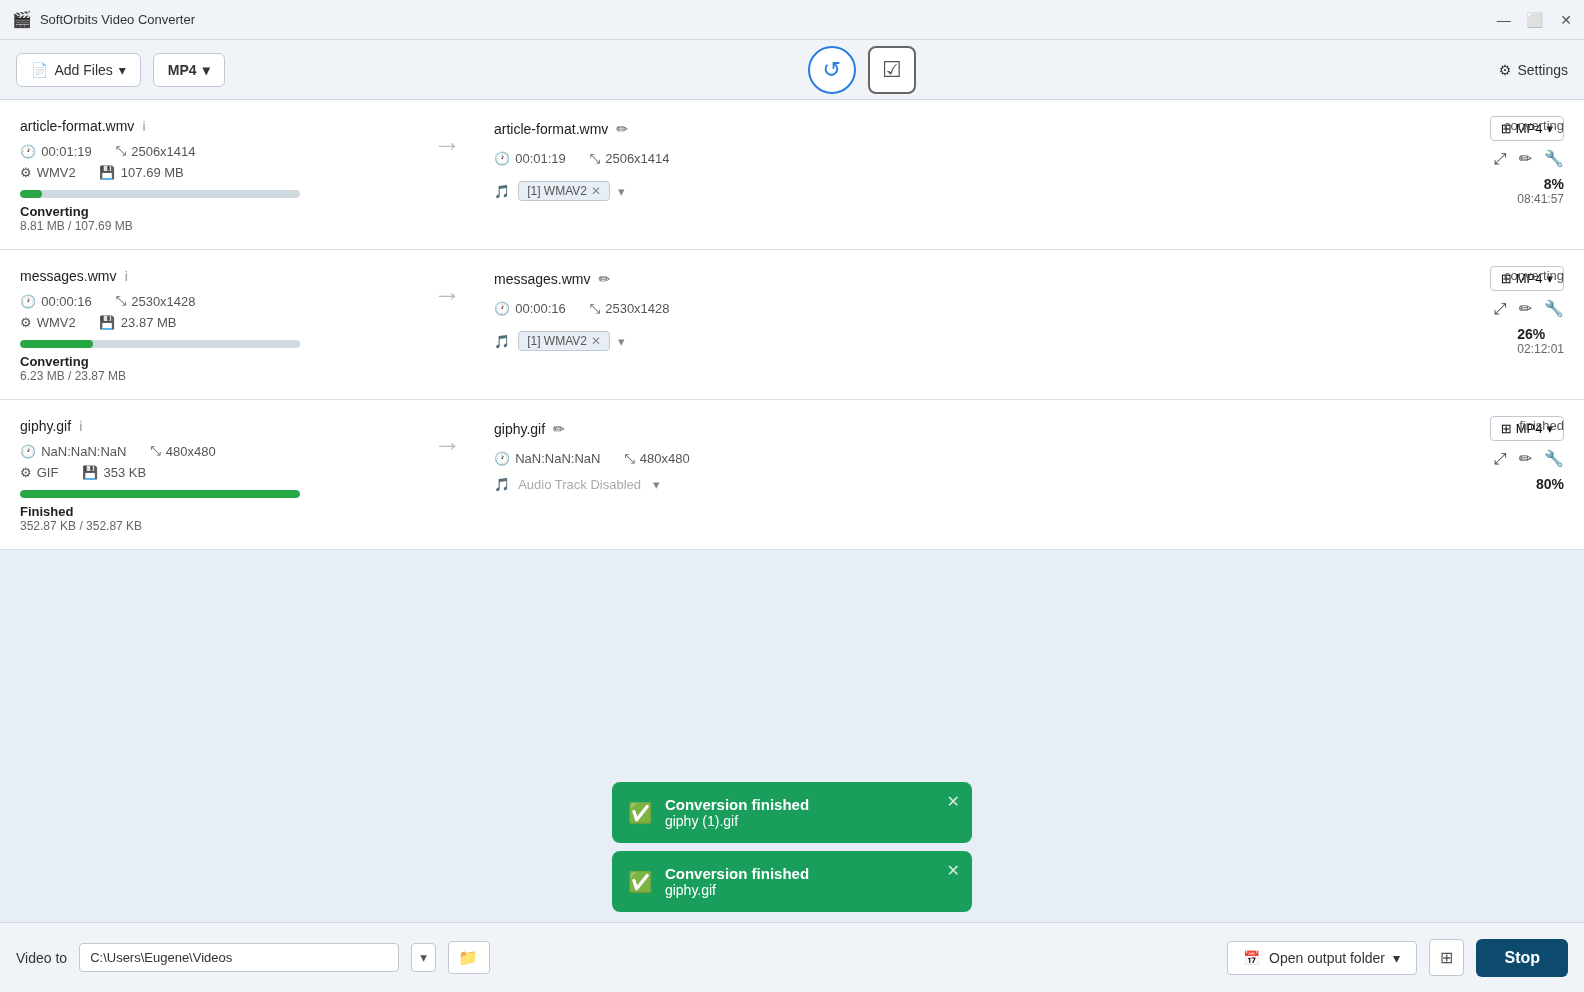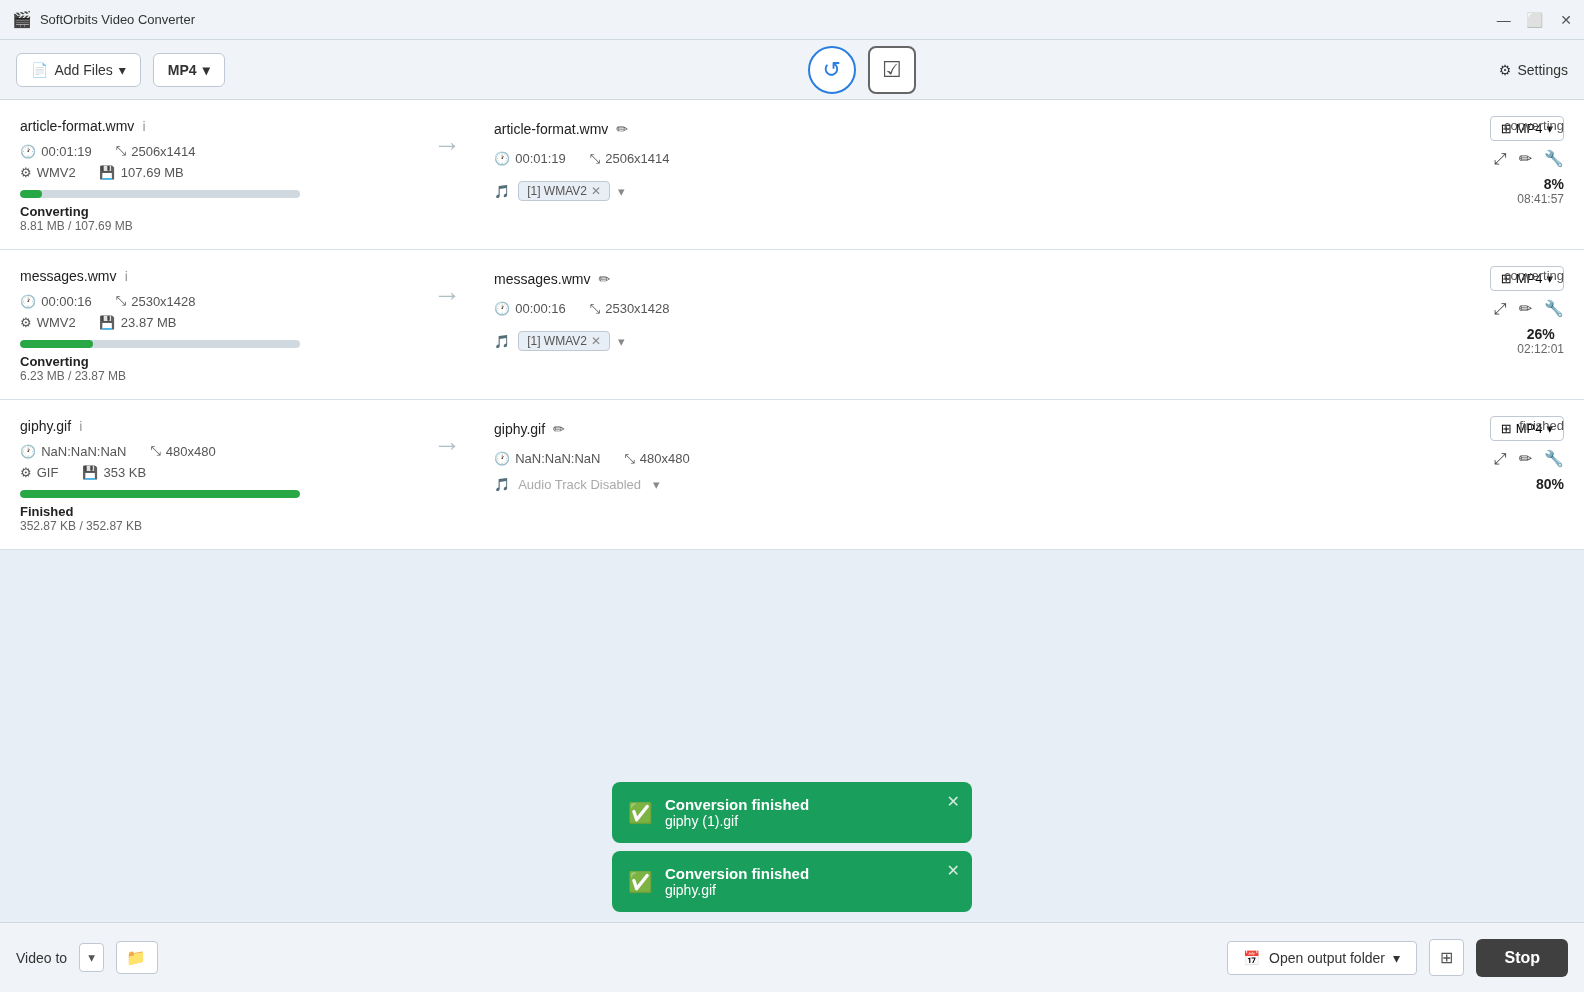--- a/index.html
+++ b/index.html
@@ -161,21 +161,21 @@
     .open-folder-btn {
       display: flex; align-items: center; gap: 8px;
       border: 1px solid #c0c8d4; background: white; border-radius: 4px;
       padding: 8px 16px; cursor: pointer; font-size: 14px; color: #333;
     }
     .grid-btn {
       border: 1px solid #c0c8d4; background: white; border-radius: 4px;
       padding: 8px 10px; cursor: pointer; font-size: 16px; color: #555;
     }
     .stop-btn {
-      background: #404040; color: white; border: none; border-radius: 6px;
+      background: #0c4a6e; color: white; border: none; border-radius: 6px;
       padding: 10px 28px; font-size: 16px; font-weight: 600; cursor: pointer;
     }
 
     
     .toast-container {
       position: absolute;
       left: 50%;
       transform: translateX(-50%);
       bottom: 80px;
       display: flex;
@@ -396,21 +396,21 @@
           <span class="action-icon">🔧</span>
         </div>
       </div>
       <div class="audio-row">
         <span>🎵</span>
         <div class="audio-tag">
           <span>[1] WMAV2</span>
           <span style="cursor:pointer;color:#888;">✕</span>
         </div>
         <span style="cursor:pointer;color:#888;">▾</span>
-        <div style="margin-left:auto;text-align:center;">
+        <div style="margin-left:auto;text-align:left;">
           <div class="percent-text">26%</div>
           <div class="time-text">02:12:01</div>
         </div>
       </div>
     </div>
   </div>
 
   <div class="file-row">
     <div class="file-left">
       <div class="file-name">
@@ -507,20 +507,21 @@
     <div>
       <div class="toast-text-title">Conversion finished</div>
       <div class="toast-text-file">giphy.gif</div>
     </div>
     <span class="toast-close">✕</span>
   </div>
 </div>
 
 <div class="bottom-bar">
   <span class="save-to-label">Video to</span>
+  <input class="save-path-input" type="text" value="C:\Users\Eugene\Videos" style="">
   <button class="dropdown-arrow-btn">▾</button>
   <button class="folder-btn">📁</button>
   <div class="bottom-right">
     <button class="open-folder-btn">
       <span>📅</span>
       <span>Open output folder</span>
       <span>▾</span>
     </button>
     <button class="grid-btn">⊞</button>
     <button class="stop-btn">Stop</button>

